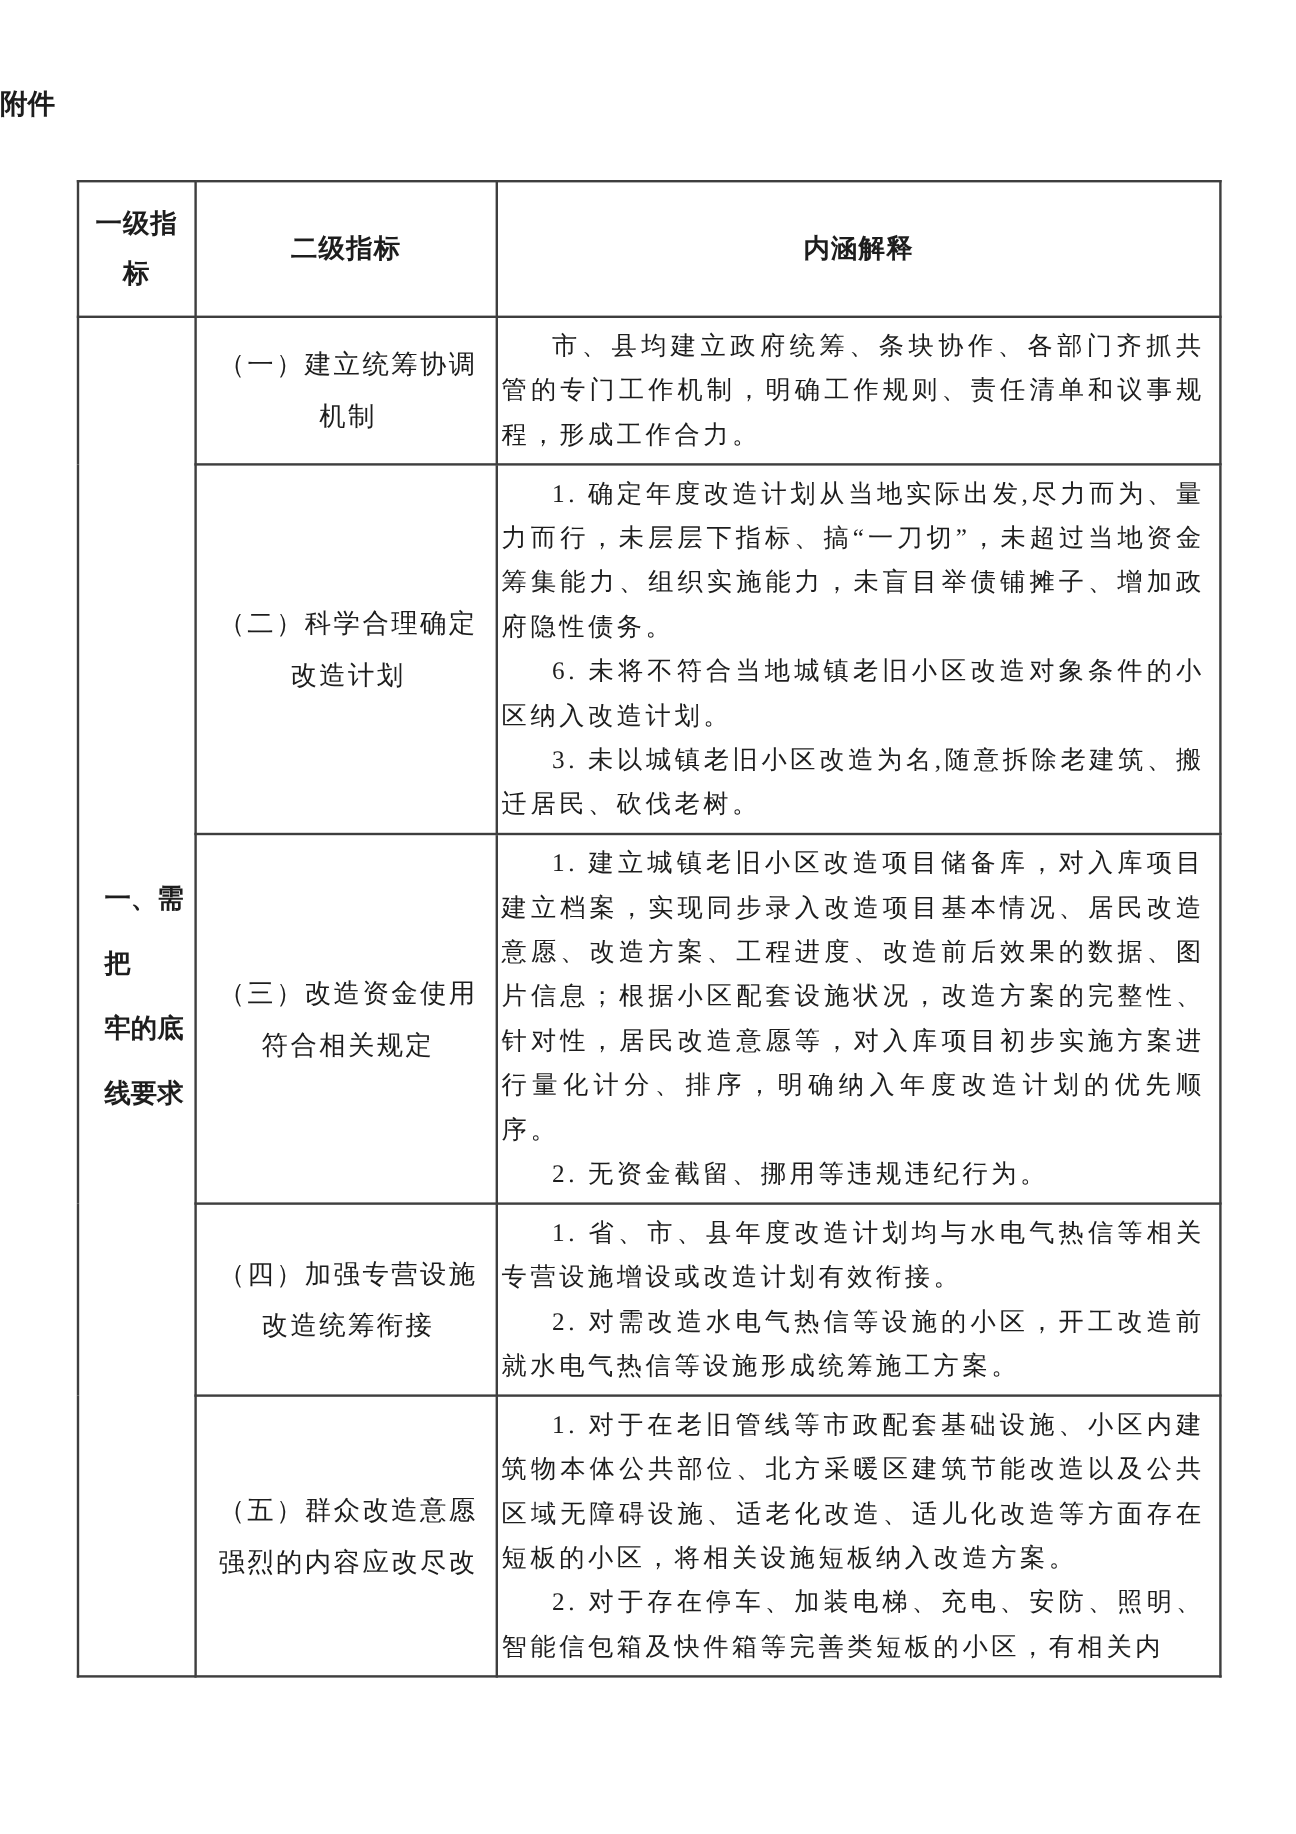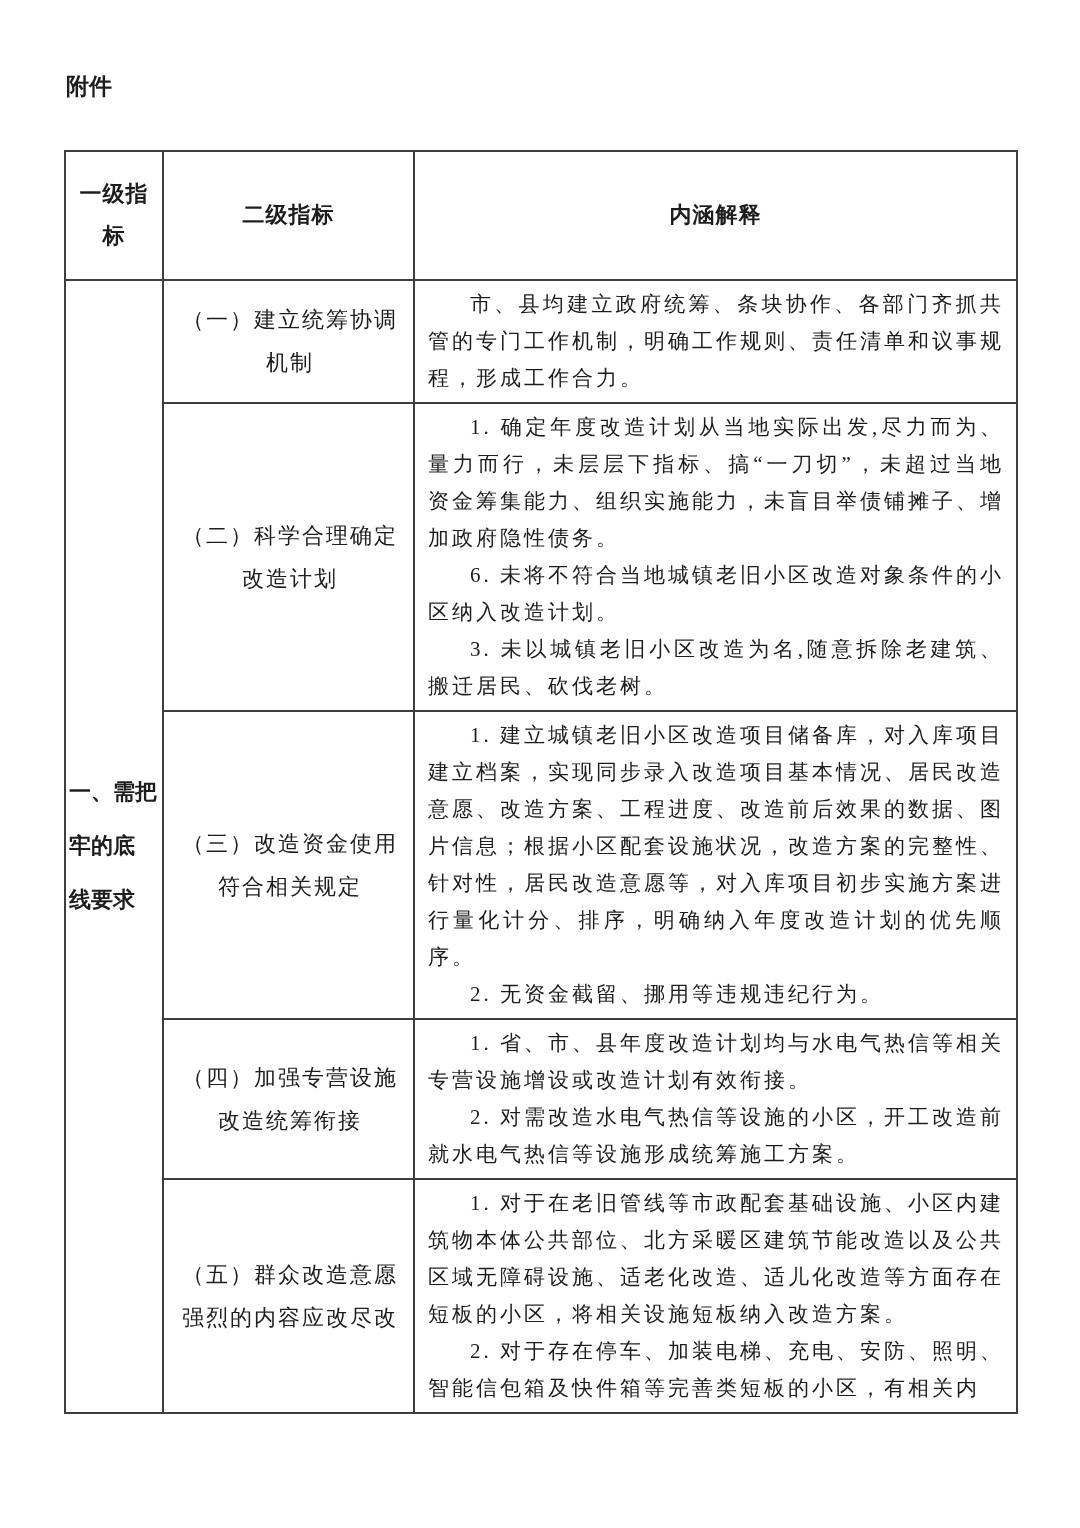--- a/index.html
+++ b/index.html
@@ -6,21 +6,20 @@
   html, body { background: #ffffff; }
   body {
     width: 1080px;
     height: 1528px;
     overflow: hidden;
     color: #1d1d1d;
     font-family: "Liberation Serif", serif;
   }
   .page { padding-top: 72px; }
   .attachment {
-    margin-left: 66px;
     font-family: "Liberation Sans", sans-serif;
     font-weight: bold;
     font-size: 23px;
     line-height: 1.3;
   }
   .doc-title {
     margin-top: 54px;
     text-align: center;
     font-family: "Liberation Sans", sans-serif;
     font-weight: bold;
@@ -30,21 +29,21 @@
   table.standards {
     margin: 48px 0 0 64px;
     width: 952px;
     border-collapse: collapse;
     table-layout: fixed;
   }
   .standards th, .standards td {
     border: 2px solid #3e3e3e;
     vertical-align: middle;
   }
-  .standards thead tr { height: 129px; }
+  .standards thead tr { height: 113px; }
   .standards th {
     font-family: "Liberation Sans", sans-serif;
     font-weight: bold;
     font-size: 22px;
     text-align: center;
     line-height: 1.95;
     white-space: pre-line;
     letter-spacing: 1px;
   }
   .standards tbody tr:nth-child(1) { height: 115px; }
@@ -52,35 +51,35 @@
   .standards tbody tr:nth-child(3) { height: 295px; }
   .standards tbody tr:nth-child(4) { height: 151px; }
   .standards tbody tr:nth-child(5) { height: 223px; }
   .level1-cell {
     font-family: "Liberation Sans", sans-serif;
     font-weight: bold;
     font-size: 22px;
     line-height: 54px;
     white-space: pre-line;
     text-align: left;
-    padding: 0 2px 0 3px;
+    padding: 0 2px 0 21px;
     border-radius: 12px;
   }
   .indicator-cell {
     font-size: 22px;
     line-height: 43px;
     padding: 6px 8px 6px 11px;
     white-space: pre-line;
     letter-spacing: 2px;
     text-align: center;
   }
   .explanation-cell {
     font-size: 21px;
     line-height: 37px;
-    padding: 5px 12px 5px 13px;
+    padding: 5px 12px 5px 3px;
     text-align: justify;
     letter-spacing: 3px;
   }
   .explanation-cell p {
     margin: 0;
     text-indent: 2em;
   }
 </style>
 </head>
 <body>

